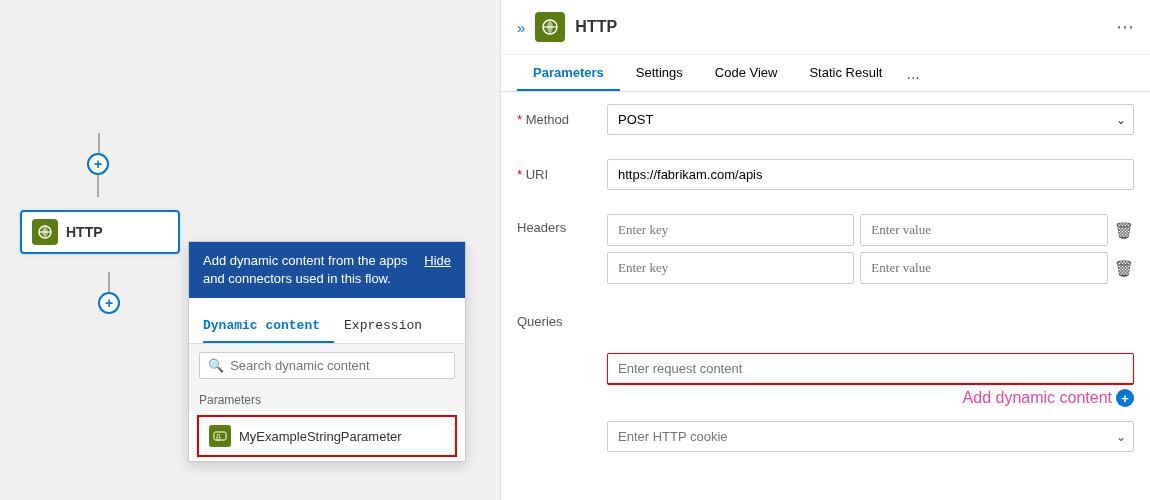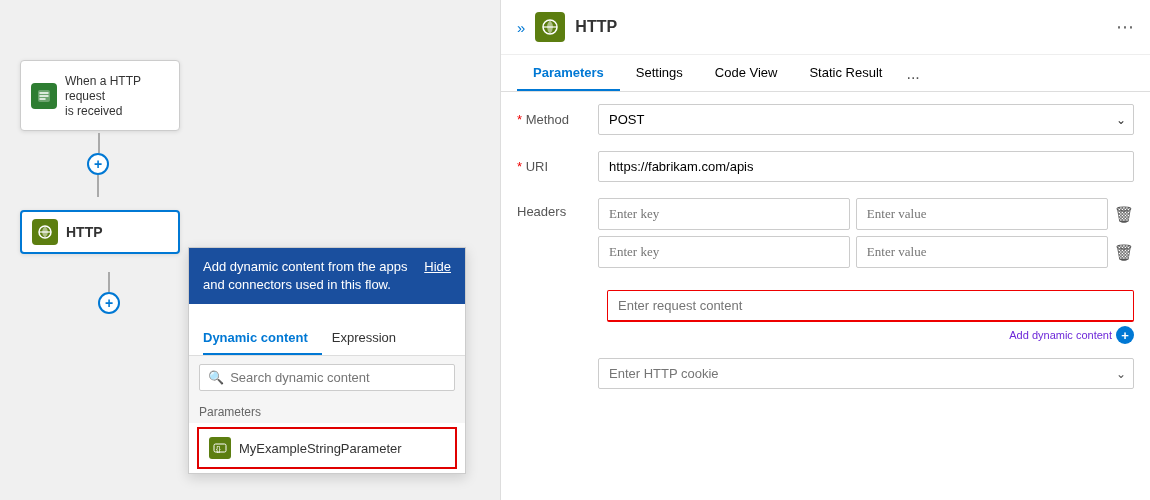--- a/index.html
+++ b/index.html
@@ -118,21 +118,21 @@
       left: 98px;
       top: 272px;
       display: flex;
       flex-direction: column;
       align-items: center;
     }
 
     
     .dynamic-popup {
       position: absolute;
-      top: 247px;
+      top: 241px;
       left: 188px;
       width: 278px;
       background: white;
       border: 1px solid #ccc;
       box-shadow: 0 4px 12px rgba(0,0,0,0.15);
       z-index: 10;
     }
     .dynamic-popup-header {
       background: #1a4f9e;
       color: white;
@@ -150,25 +150,26 @@
       white-space: nowrap;
       font-size: 13px;
     }
     .dynamic-tabs {
       display: flex;
       border-bottom: 1px solid #ddd;
       padding: 0 14px;
       background: white;
     }
     .dynamic-tab {
-      padding: 26px 14px 8px 0;
+      padding: 20px 14px 8px 0;
       cursor: pointer;
       font-size: 13px;
       color: #333;
       margin-right: 10px;
+      font-family: Liberation Mono, monospace;
     }
     .dynamic-tab.active {
       font-weight: 700;
       border-bottom: 2px solid #0078d4;
       color: #0078d4;
     }
     .dynamic-search {
       padding: 8px 10px;
       background: #f5f5f5;
     }
@@ -294,22 +295,22 @@
       font-size: 16px;
     }
     .panel-body {
       padding: 12px 16px;
       overflow-y: auto;
       flex: 1;
     }
     .form-row {
       display: flex;
       align-items: center;
-      margin-bottom: 16px;
-      gap: 1px;
+      margin-bottom: 24px;
+      gap: 10px;
     }
     .form-label {
       width: 80px;
       font-size: 13px;
       color: #555;
       flex-shrink: 0;
     }
     .form-control {
       flex: 1;
     }
@@ -364,22 +365,22 @@
       flex-shrink: 0;
     }
     .add-dynamic-row {
       display: flex;
       justify-content: flex-end;
       align-items: center;
       margin-top: 4px;
       margin-bottom: 8px;
     }
     .add-dynamic-link {
-      color: #6d28d9;
-      font-size: 11px;
+      color: #ec4899;
+      font-size: 16px;
       cursor: pointer;
       text-decoration: none;
       margin-right: 4px;
     }
     .add-dynamic-btn {
       background: #0078d4;
       color: white;
       width: 18px;
       height: 18px;
       border-radius: 50%;
@@ -403,30 +404,20 @@
       color: #555;
       font-size: 12px;
       pointer-events: none;
     }
   </style>
 </head>
 <body>
 
 <div class="canvas">
 
-  <div class="trigger-node">
-    <div class="node-icon">
-      <svg width="16" height="16" viewBox="0 0 16 16" fill="white">
-        <rect x="2" y="2" width="12" height="12" rx="2" fill="white" opacity="0.3"></rect>
-        <path d="M4 8h8M4 5h8M4 11h5" stroke="white" stroke-width="1.5" stroke-linecap="round"></path>
-      </svg>
-    </div>
-    <span style="white-space:pre-line;font-size:12px;">When a HTTP request
-is received</span>
-  </div>
 
   <div class="connector">
     <div class="line-v"></div>
   </div>
 
   <div style="position:absolute;left:87px;top:153px;display:flex;flex-direction:column;align-items:center;">
     <div class="plus-circle">+</div>
     <div class="line-v" style="height:22px;"></div>
   </div>
 
@@ -532,20 +523,26 @@
           <span class="delete-icon">🗑</span>
         </div>
         <div class="headers-row">
           <input type="text" class="form-input" placeholder="Enter key" style="">
           <input type="text" class="form-input" placeholder="Enter value" style="">
           <span class="delete-icon">🗑</span>
         </div>
       </div>
     </div>
 
+    <div class="form-row">
+      <div class="form-label">Queries</div>
+      <div class="form-control">
+        
+      </div>
+    </div>
 
     <div class="content-row">
       <div style="display:flex;gap:10px;align-items:flex-start;">
         <div style="width:80px;flex-shrink:0;"></div>
         <div style="flex:1;">
           <input type="text" class="form-input highlighted" style="border-bottom: 2px solid rgb(238, 0, 0);" placeholder="Enter request content">
           <div class="add-dynamic-row">
             <span class="add-dynamic-link">Add dynamic content</span>
             <span class="add-dynamic-btn">+</span>
           </div>

